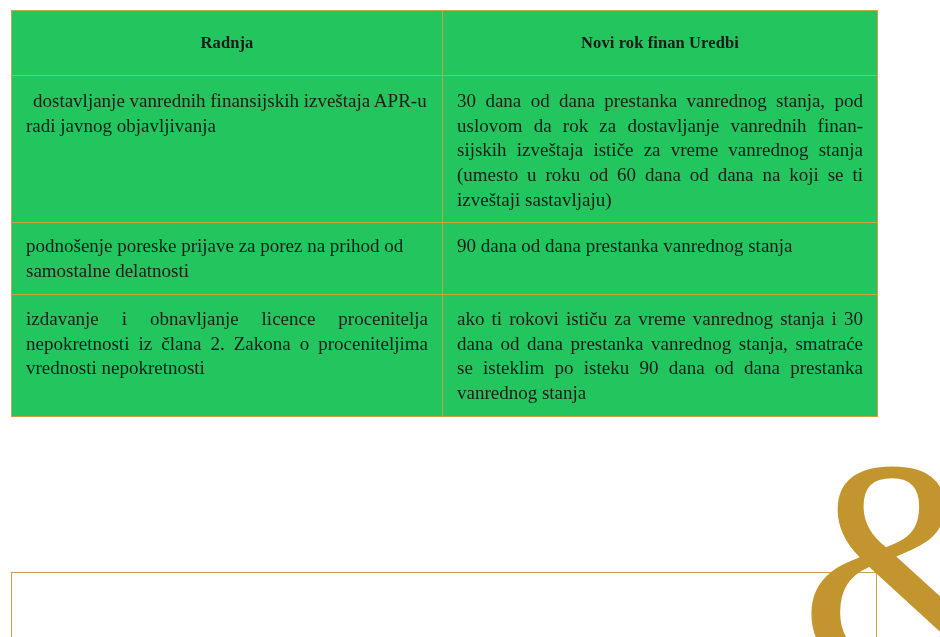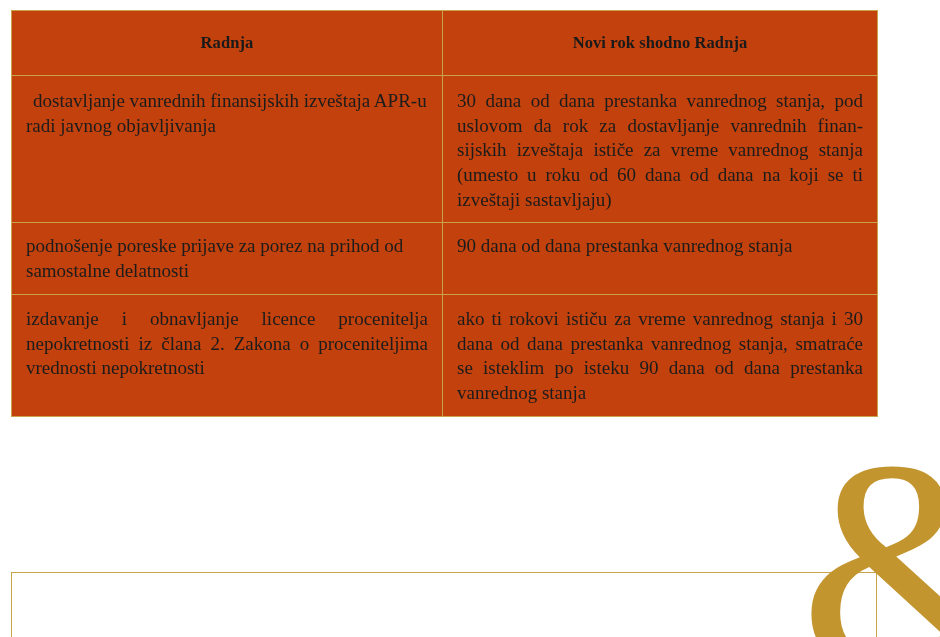--- a/index.html
+++ b/index.html
@@ -48,21 +48,21 @@
     width: 866px;
     border-collapse: collapse;
     table-layout: fixed;
     z-index: 2;
     background: transparent;
   }
   #doc-table td, #doc-table th {
     border: 1.4px solid #C9A349;
     vertical-align: top;
     padding: 0;
-    background: #c2410c;
+    background: #22c55e;
   }
   col.c-left  { width: 431px; }
   col.c-right { width: 435px; }
 
   
   .hdr-cell {
     height: 64px;
     text-align: center;
     vertical-align: middle !important;
   }
@@ -124,21 +124,21 @@
     <colgroup>
       <col class="c-left">
       <col class="c-right">
     </colgroup>
     <thead>
       <tr>
         <th class="hdr-cell">
           <span class="hdr-text">Radnja</span>
         </th>
         <th class="hdr-cell">
-          <span class="hdr-text">Novi rok shodno Radnja</span>
+          <span class="hdr-text">Novi rok finan Uredbi</span>
         </th>
       </tr>
     </thead>
     <tbody>
 
       <tr class="r1">
         <td>
           <div class="cell-inner left indent-first">dostavljanje vanrednih finansijskih izveštaja APR-u radi javnog objavljivanja</div>
         </td>
         <td>

